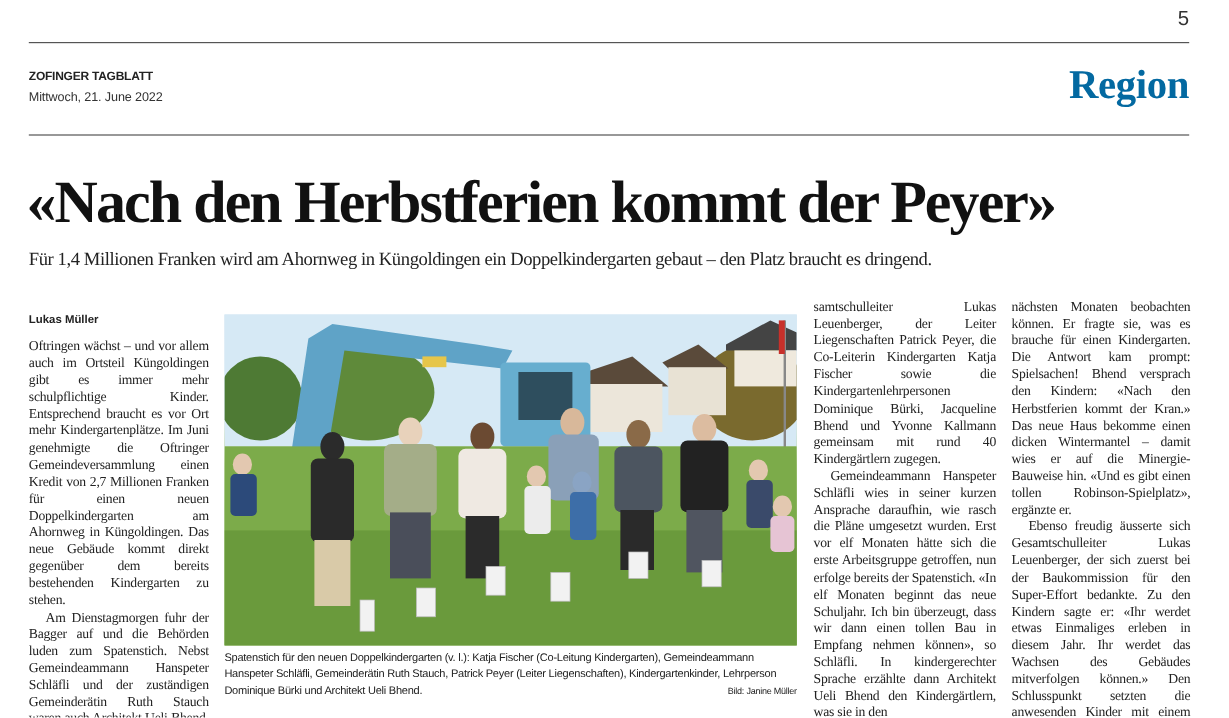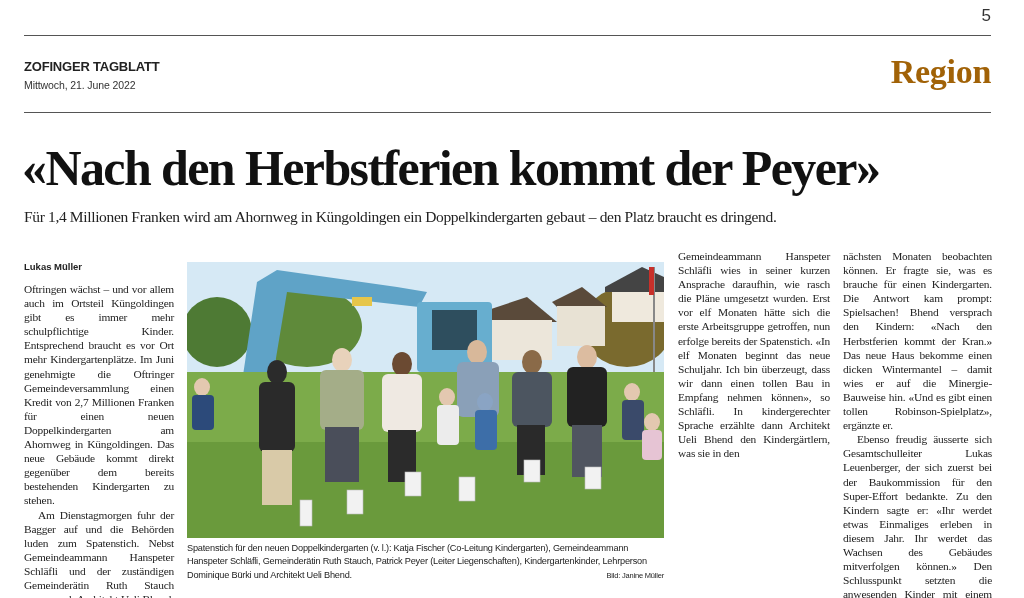--- a/index.html
+++ b/index.html
@@ -8,24 +8,24 @@
     color:#1a1a1a;
   }
   .abs { position:absolute; }
   .page-number {
     top:6px; right:33px; font-family:"Liberation Sans", sans-serif; font-size:17px; color:#333;
   }
   .rule { left:24px; width:967px; height:0; border-top:1.3px solid #555; }
   .rule-top { top:35px; }
   .rule-bottom { top:112px; }
   .masthead { left:24px; top:59px; font-family:"Liberation Sans", sans-serif; }
-  .paper-name { font-size:13px; font-weight:bold; letter-spacing:-0.2px; color:#222; }
+  .paper-name { font-size:10px; font-weight:bold; letter-spacing:-0.2px; color:#222; }
   .paper-date { font-size:10.5px; margin-top:5px; color:#333; letter-spacing:-0.1px; }
   .section-title {
-    right:33px; top:53px; font-family:"Liberation Serif", serif; font-size:34px; font-weight:bold; color:#a16207;
+    right:33px; top:53px; font-family:"Liberation Serif", serif; font-size:34px; font-weight:bold; color:#0369a1;
     letter-spacing:-0.3px;
   }
   .headline {
     left:22px; top:143px; font-family:"Liberation Serif", serif; font-weight:bold; font-size:50px;
     letter-spacing:-1.6px; color:#111; white-space:nowrap; line-height:1;
   }
   .lead {
     left:24px; top:208px; font-family:"Liberation Serif", serif; font-size:15.5px; color:#222;
     letter-spacing:-0.35px; white-space:nowrap;
   }
@@ -143,19 +143,20 @@
     </g>
   </svg>
 </div>
 
 <div class="abs caption">
   <span>Spatenstich für den neuen Doppelkindergarten (v. l.): Katja Fischer (Co-Leitung Kindergarten), Gemeindeammann Hanspeter Schläfli, Gemeinderätin Ruth Stauch, Patrick Peyer (Leiter Liegenschaften), Kindergartenkinder, Lehrperson Dominique Bürki und Architekt Ueli Bhend.</span>
   <span class="credit">Bild: Janine Müller</span>
 </div>
 
 <div class="abs col col3">
+  <p>samtschulleiter Lukas Leuenberger, der Leiter Liegenschaften Patrick Peyer, die Co-Leiterin Kindergarten Katja Fischer sowie die Kindergartenlehrpersonen Dominique Bürki, Jacqueline Bhend und Yvonne Kallmann gemeinsam mit rund 40 Kindergärtlern zugegen.</p>
   <p>Gemeindeammann Hanspeter Schläfli wies in seiner kurzen Ansprache daraufhin, wie rasch die Pläne umgesetzt wurden. Erst vor elf Monaten hätte sich die erste Arbeitsgruppe getroffen, nun erfolge bereits der Spatenstich. «In elf Monaten beginnt das neue Schuljahr. Ich bin überzeugt, dass wir dann einen tollen Bau in Empfang nehmen können», so Schläfli. In kindergerechter Sprache erzählte dann Architekt Ueli Bhend den Kindergärtlern, was sie in den</p>
 </div>
 
 <div class="abs col col4">
   <p>nächsten Monaten beobachten können. Er fragte sie, was es brauche für einen Kindergarten. Die Antwort kam prompt: Spielsachen! Bhend versprach den Kindern: «Nach den Herbstferien kommt der Kran.» Das neue Haus bekomme einen dicken Wintermantel – damit wies er auf die Minergie-Bauweise hin. «Und es gibt einen tollen Robinson-Spielplatz», ergänzte er.</p>
   <p>Ebenso freudig äusserte sich Gesamtschulleiter Lukas Leuenberger, der sich zuerst bei der Baukommission für den Super-Effort bedankte. Zu den Kindern sagte er: «Ihr werdet etwas Einmaliges erleben in diesem Jahr. Ihr werdet das Wachsen des Gebäudes mitverfolgen können.» Den Schlusspunkt setzten die anwesenden Kinder mit einem Lied inklusive Tanz.</p>
 </div>
 
 </body></html>

